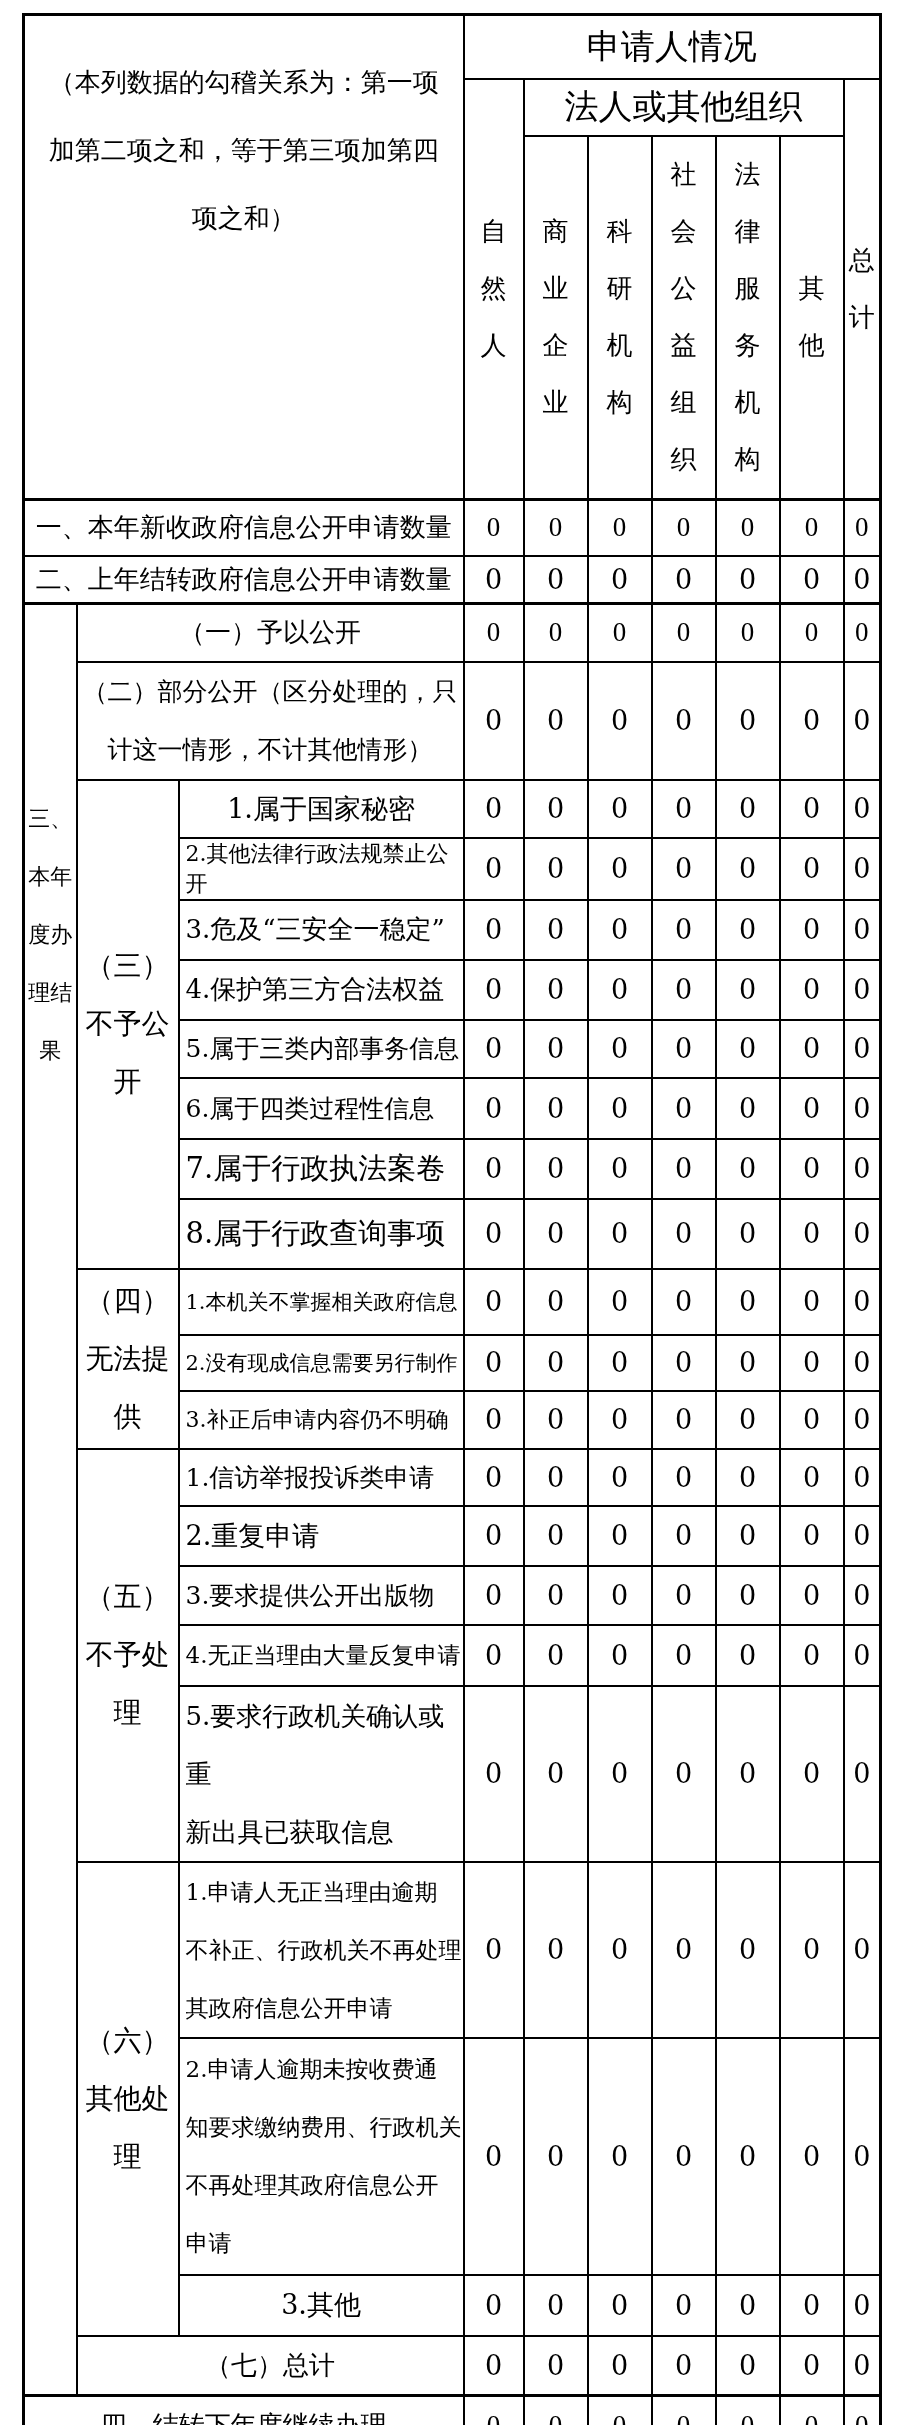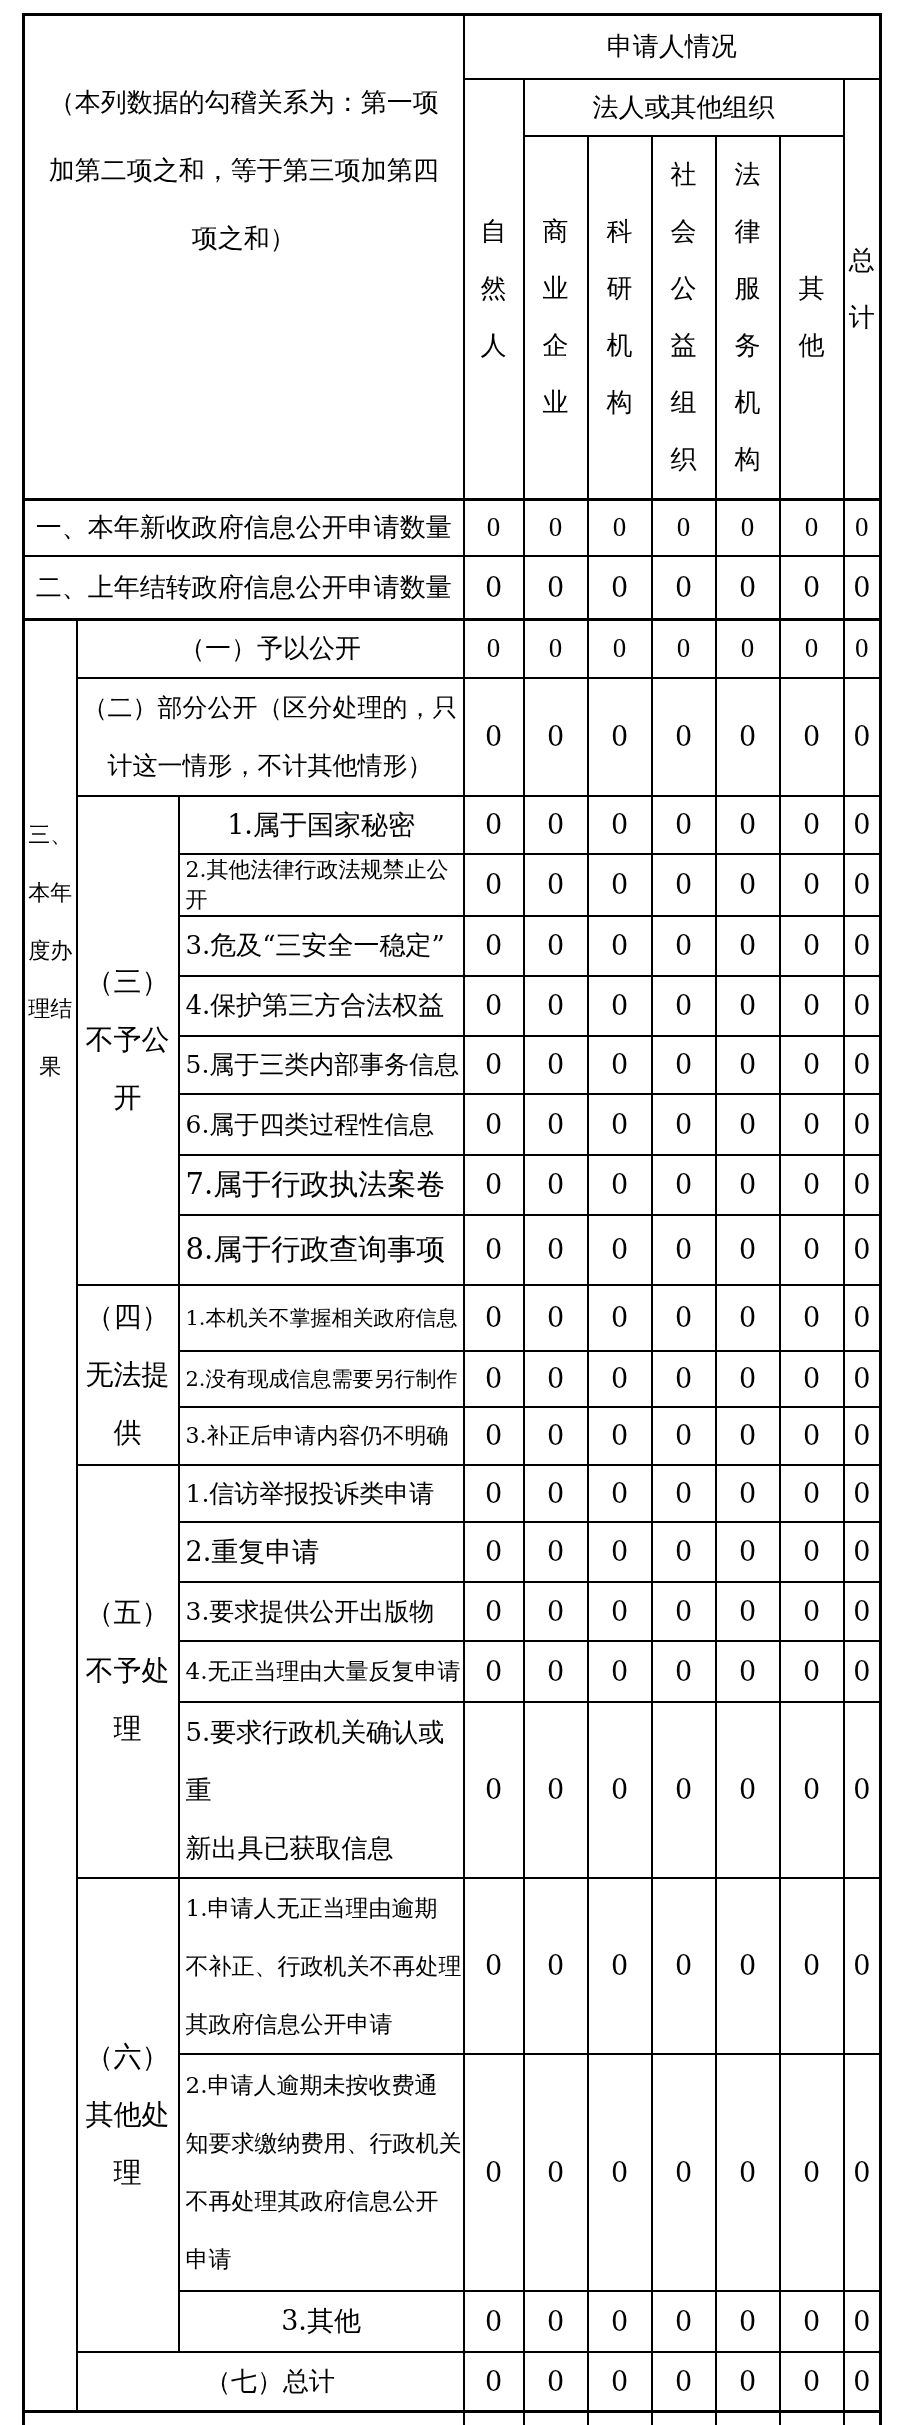--- a/index.html
+++ b/index.html
@@ -9,22 +9,22 @@
   tr.thick td{border-top-width:3px;font-family:Liberation Serif, serif;}
   td.v{font-size:27px;}
   td.sub{text-align:left;padding-left:6px;}
   .f21{font-size:21px}.f22{font-size:22px}.f23{font-size:23px}.f25{font-size:25px}
   .f26{font-size:26px}.f27{font-size:27px}.f29{font-size:29px}
   td.ml{white-space:pre-line;line-height:58px;margin-left:12px;}
   .vblock{display:block;width:1em;margin:0 auto;line-height:57px;text-align:center;}
   .w3{display:block;width:3em;margin:0 auto;line-height:58px;font-size:28px;text-align:center;}
   .w2{display:block;width:2em;margin:0 auto;line-height:58px;font-size:22px;text-align:center;}
   td.sec3{vertical-align:top;padding-top:185px;}
-  td.note{white-space:pre-line;line-height:68px;font-size:26px;padding-top:52px;vertical-align:top;}
-  td.hdr{font-size:26px;}
+  td.note{white-space:pre-line;line-height:68px;font-size:26px;padding-top:32px;vertical-align:top;}
+  td.hdr{font-size:34px;}
 </style>
 </head>
 <body>
 
 <table class="report">
   <colgroup>
     <col style="width:53px">
       <col style="width:102px">
       <col style="width:285px">
     <col style="width:60px">
@@ -73,21 +73,21 @@
   <tr class="thick" style="height:56px">
     <td colspan="3">一、本年新收政府信息公开申请数量</td>
     <td class="v">0</td>
     <td class="v">0</td>
     <td class="v">0</td>
     <td class="v">0</td>
     <td class="v">0</td>
     <td class="v">0</td>
     <td class="v">0</td>
   </tr>
-  <tr style="height:64px">
+  <tr style="height:48px">
     <td colspan="3">二、上年结转政府信息公开申请数量</td>
     <td class="v">0</td>
     <td class="v">0</td>
     <td class="v">0</td>
     <td class="v">0</td>
     <td class="v">0</td>
     <td class="v">0</td>
     <td class="v">0</td>
   </tr>
 

